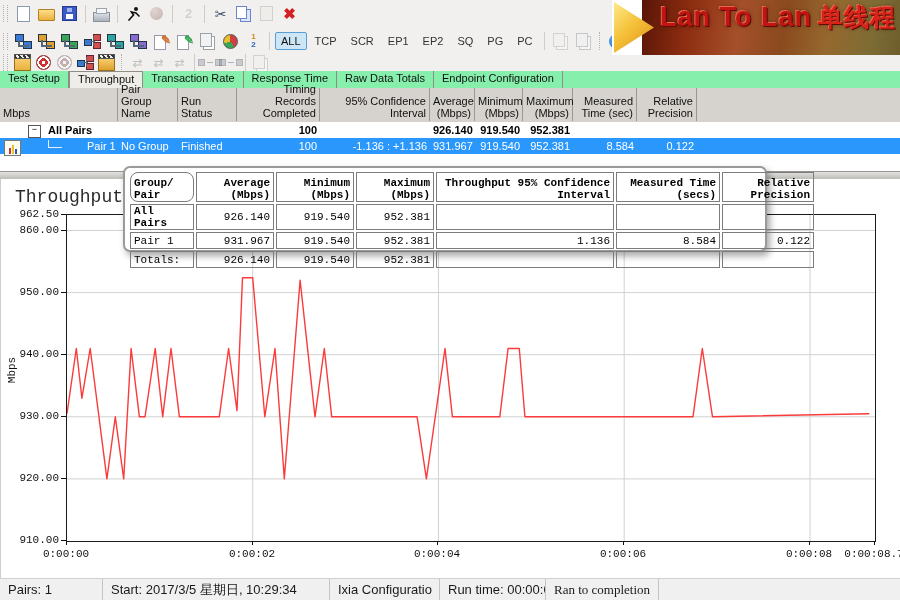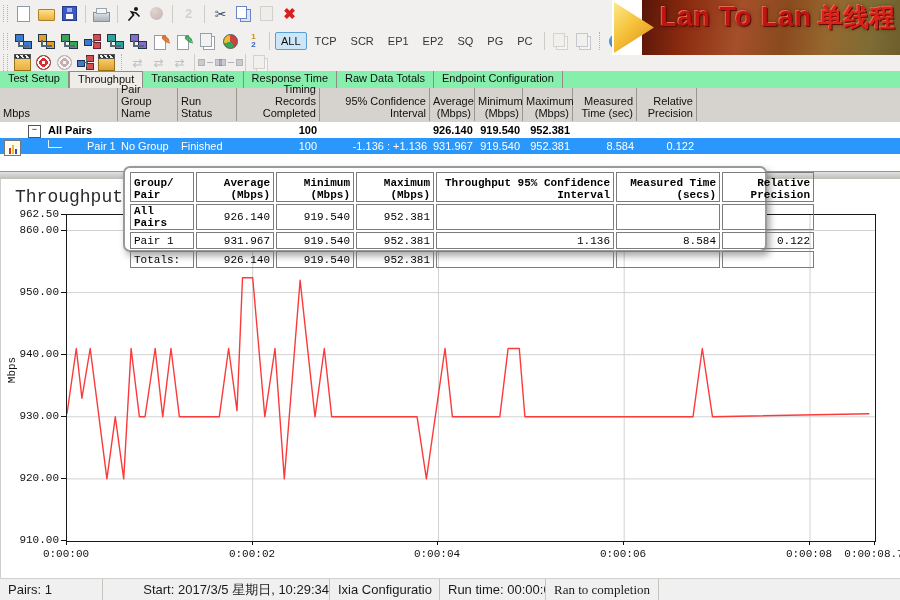--- a/index.html
+++ b/index.html
@@ -398,21 +398,21 @@
       <div class="xtick-label" style="left:808px;top:369px">0:00:08</div>
       <div class="xtick-dash" style="left:873px;top:362px"></div>
       <div class="xtick-label" style="left:873px;top:369px">0:00:08.7</div>
     </div>
 </div>
 
 <div id="popup" class="abs">
   <table>
     <thead>
         <tr id="popup-head">
-          <th style="width: 56px;">Group/
+          <th style="width: 56px; border-radius: 8px;">Group/
 Pair</th>
           <th style="width: 70px;">Average
 (Mbps)</th>
           <th style="width: 70px;">Minimum
 (Mbps)</th>
           <th style="width: 70px;">Maximum
 (Mbps)</th>
           <th style="width: 170px;">Throughput 95% Confidence
 Interval</th>
           <th style="width: 96px;">Measured Time
@@ -448,17 +448,17 @@
           <td></td>
           <td></td>
           <td></td>
         </tr>
       </tbody>
   </table>
 </div>
 
 <div id="statusbar" class="abs">
     <div class="seg" style="width: 103px;">Pairs: 1</div>
-    <div class="seg" style="width: 227px; text-align: right;">Start: 2017/3/5 星期日, 10:29:34</div>
+    <div class="seg" style="width: 227px;">Start: 2017/3/5 星期日, 10:29:34</div>
     <div class="seg" style="width: 110px;">Ixia Configuratio</div>
     <div class="seg" style="width: 106px;">Run time: 00:00:09</div>
     <div class="seg" style="width: 113px; font-family: Liberation Serif, serif;">Ran to completion</div>
   </div>
 
 </body></html>

